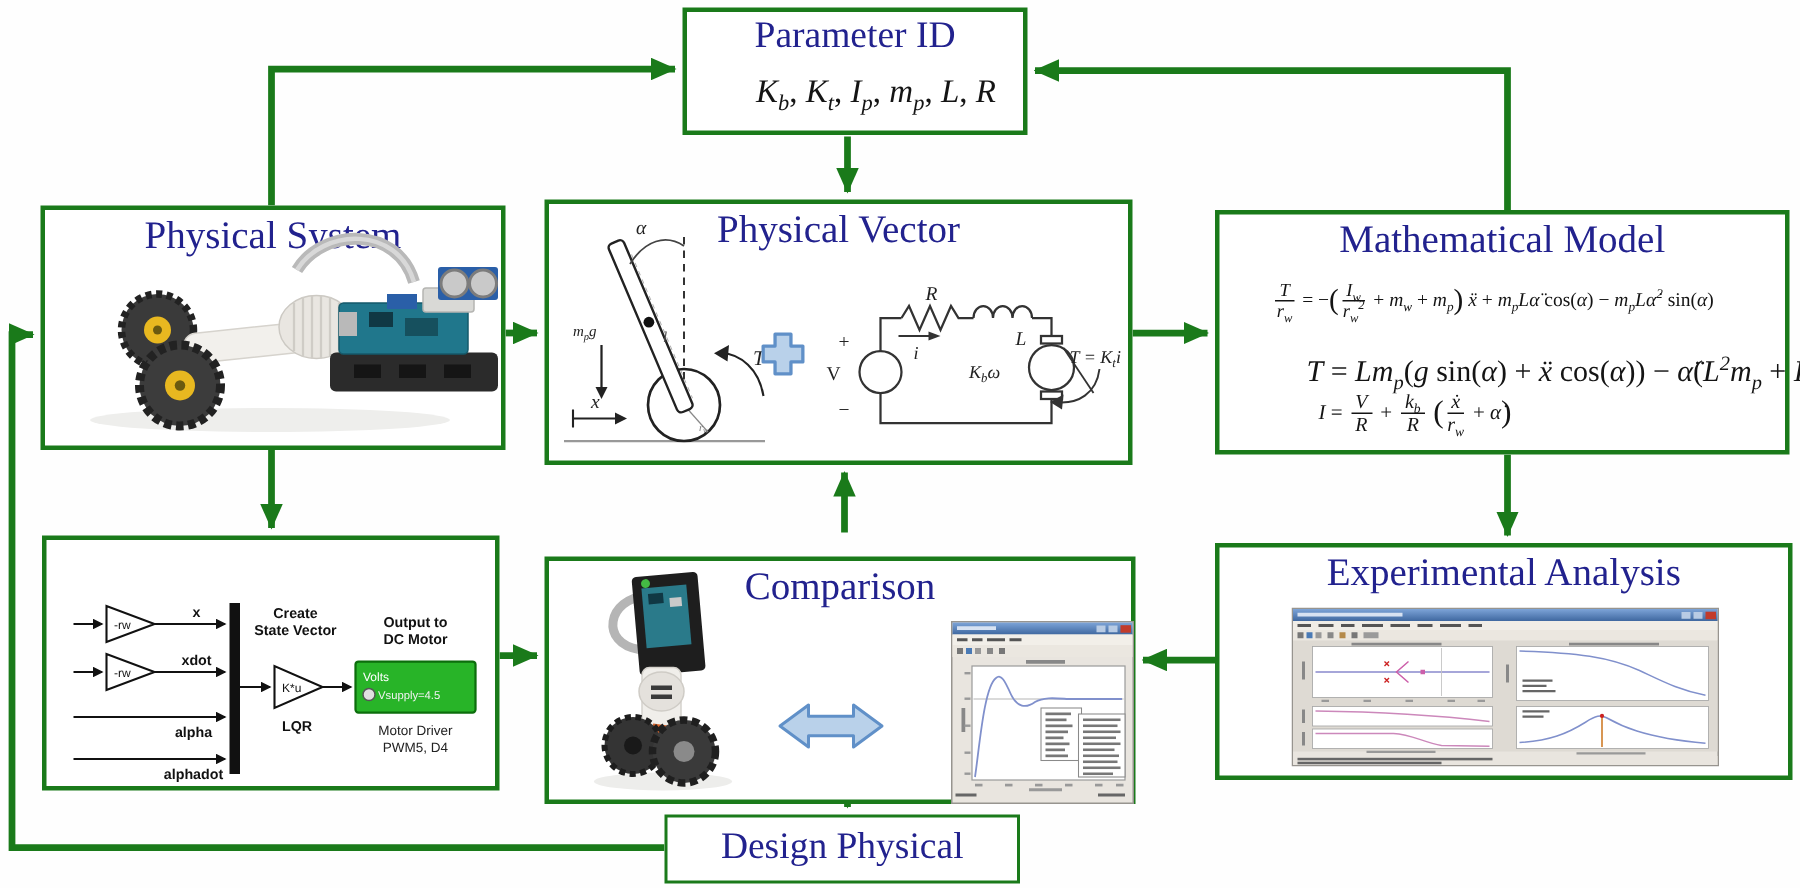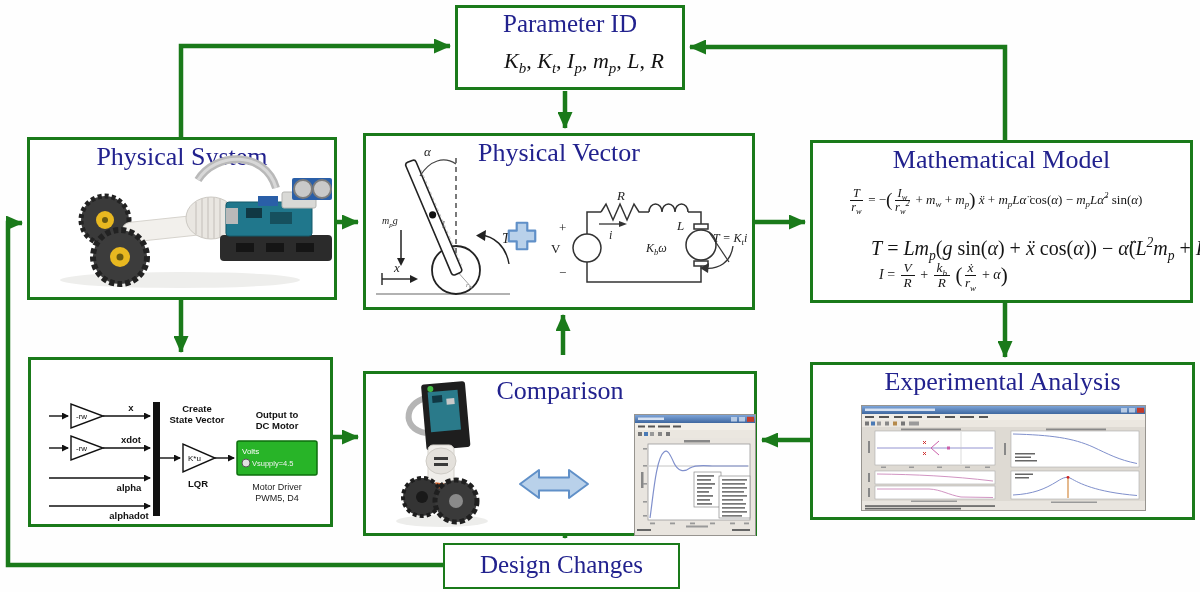--- a/index.html
+++ b/index.html
@@ -449,16 +449,16 @@
       </g>
       <g>
         <rect x="1" y="99" width="283" height="6" fill="#e9e5df"></rect>
         <rect x="4" y="100.2" width="130" height="1.7" fill="#666"></rect>
         <rect x="4" y="102.8" width="96" height="1.7" fill="#666"></rect>
       </g>
     </svg>
   </div>
 
   <div class="box" style="left:443px;top:543px;width:237px;height:46px;border-width:2.5px;">
-    <div class="box-title t-small" style="top:6px;">Design Changes</div>
+    <div class="box-title t-small" style="top:6px;">Design Physical</div>
   </div>
 
 </div>
 
 </body></html>

